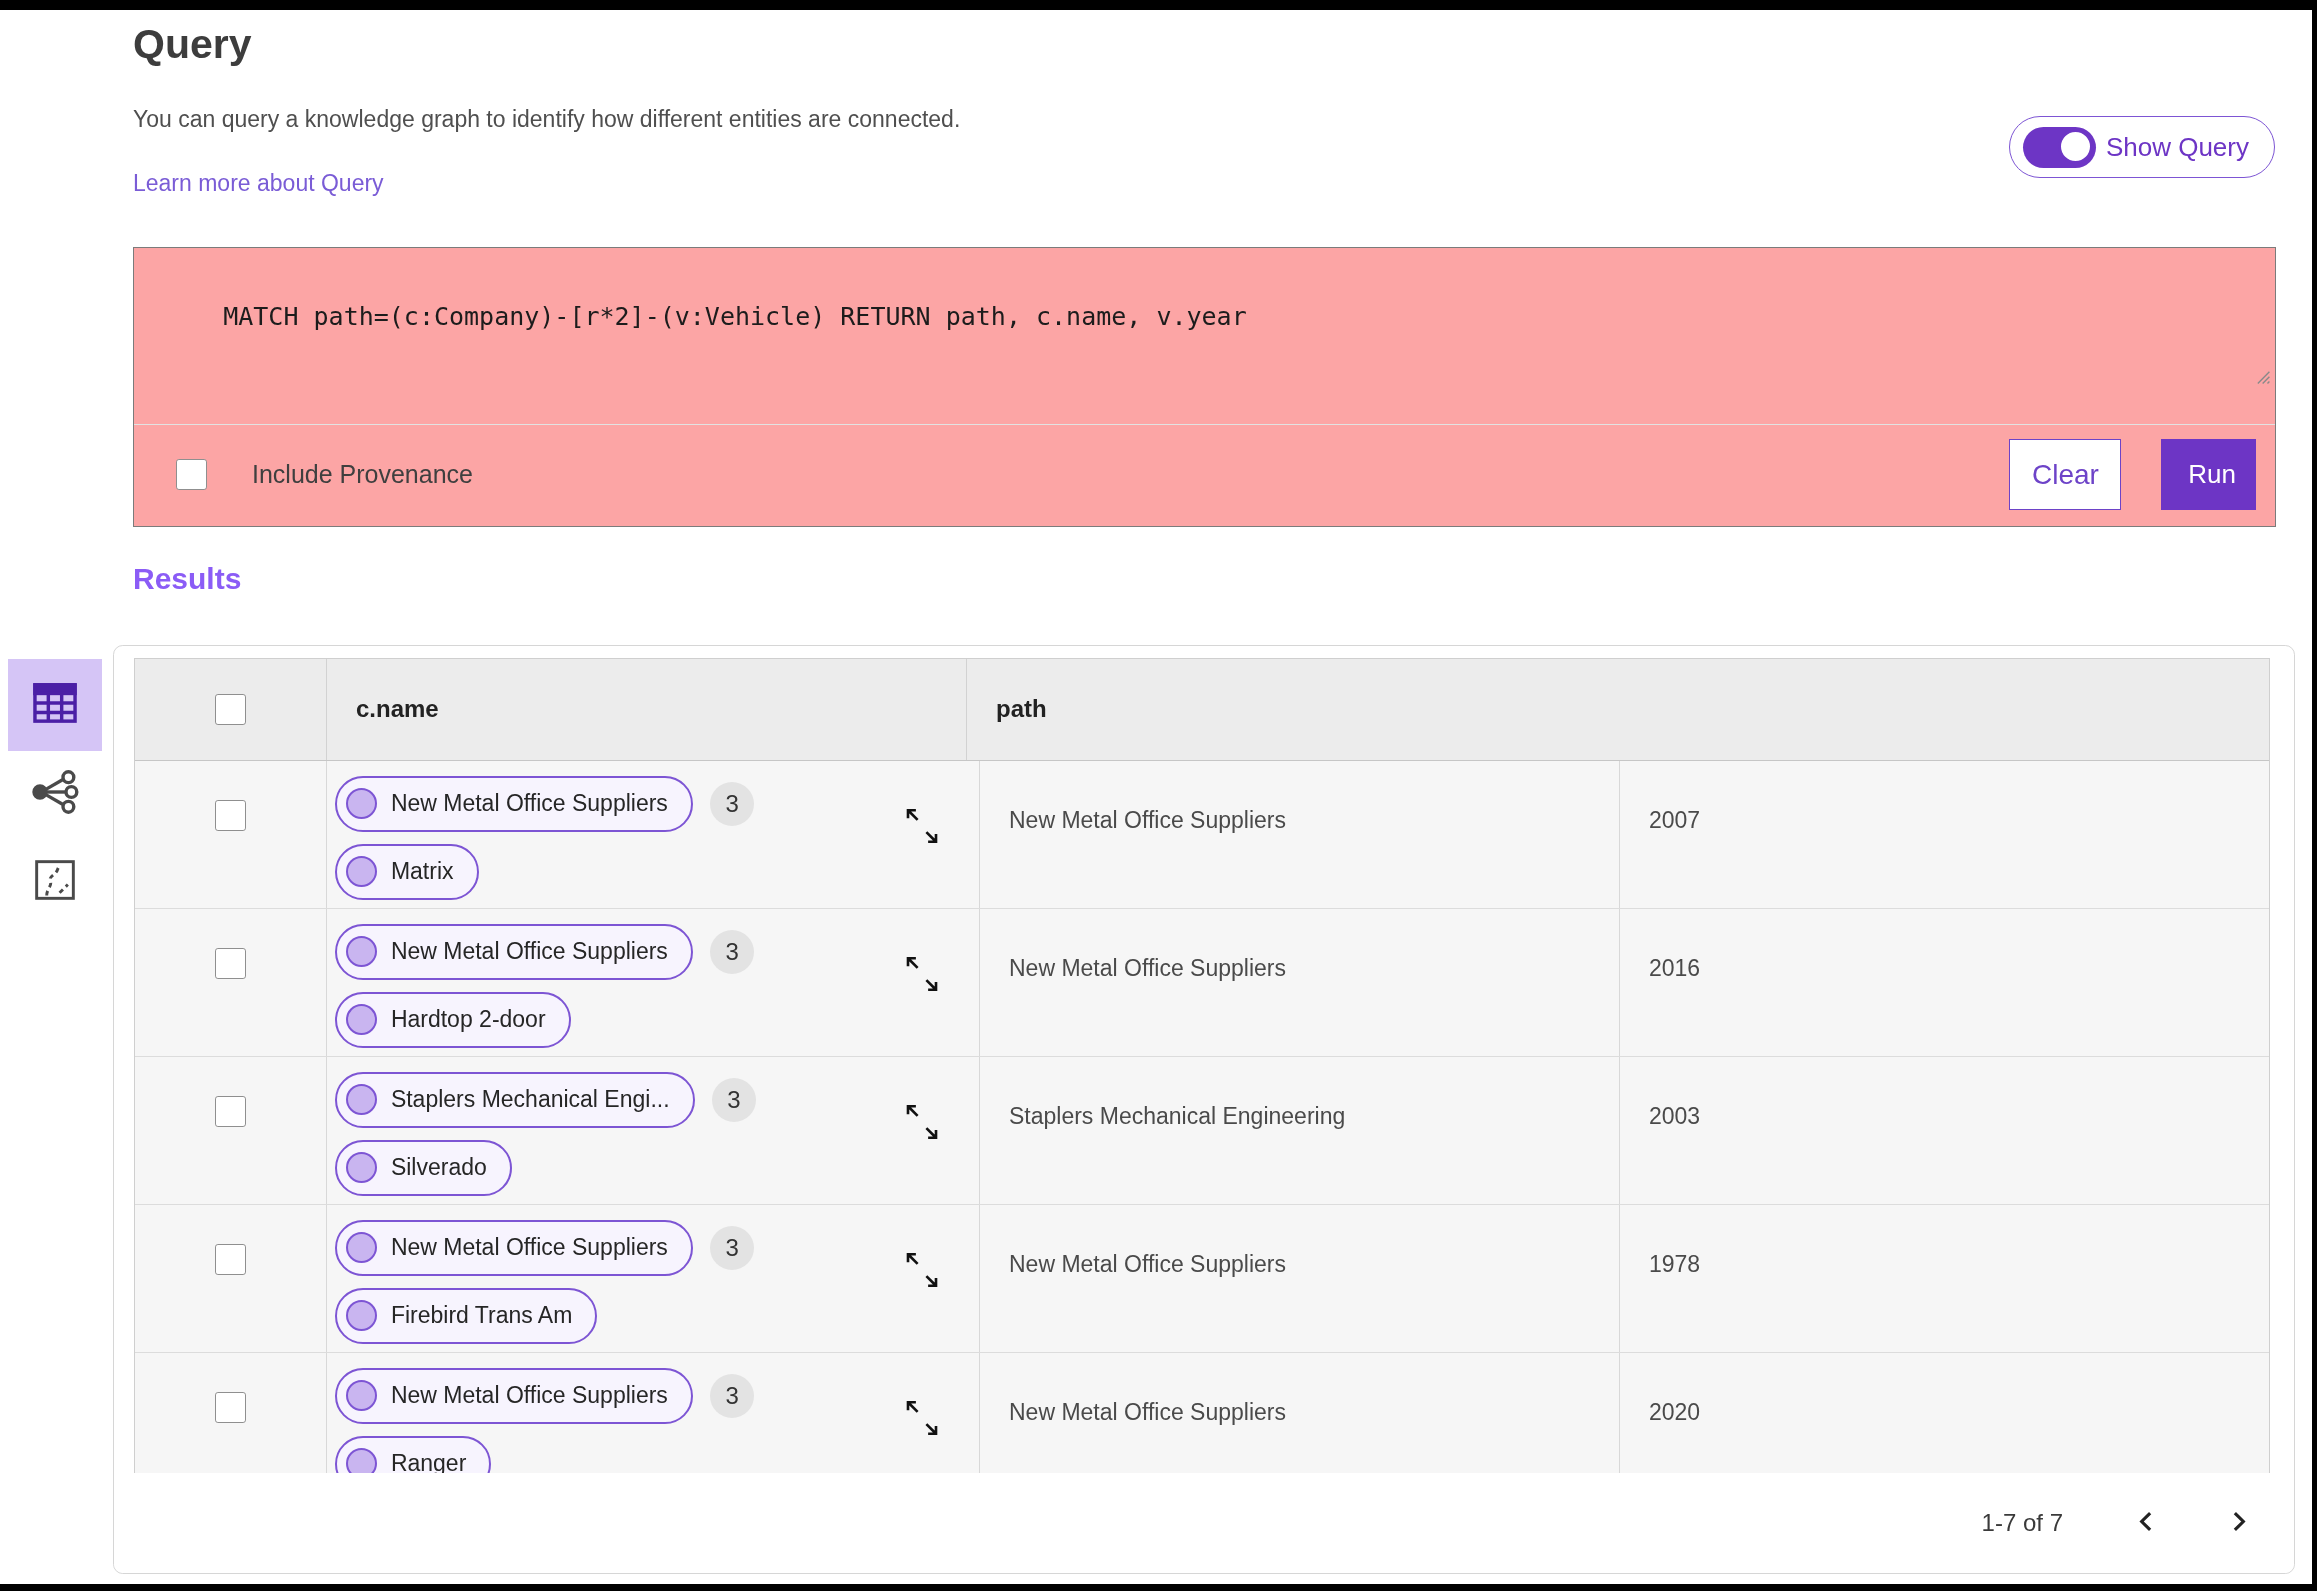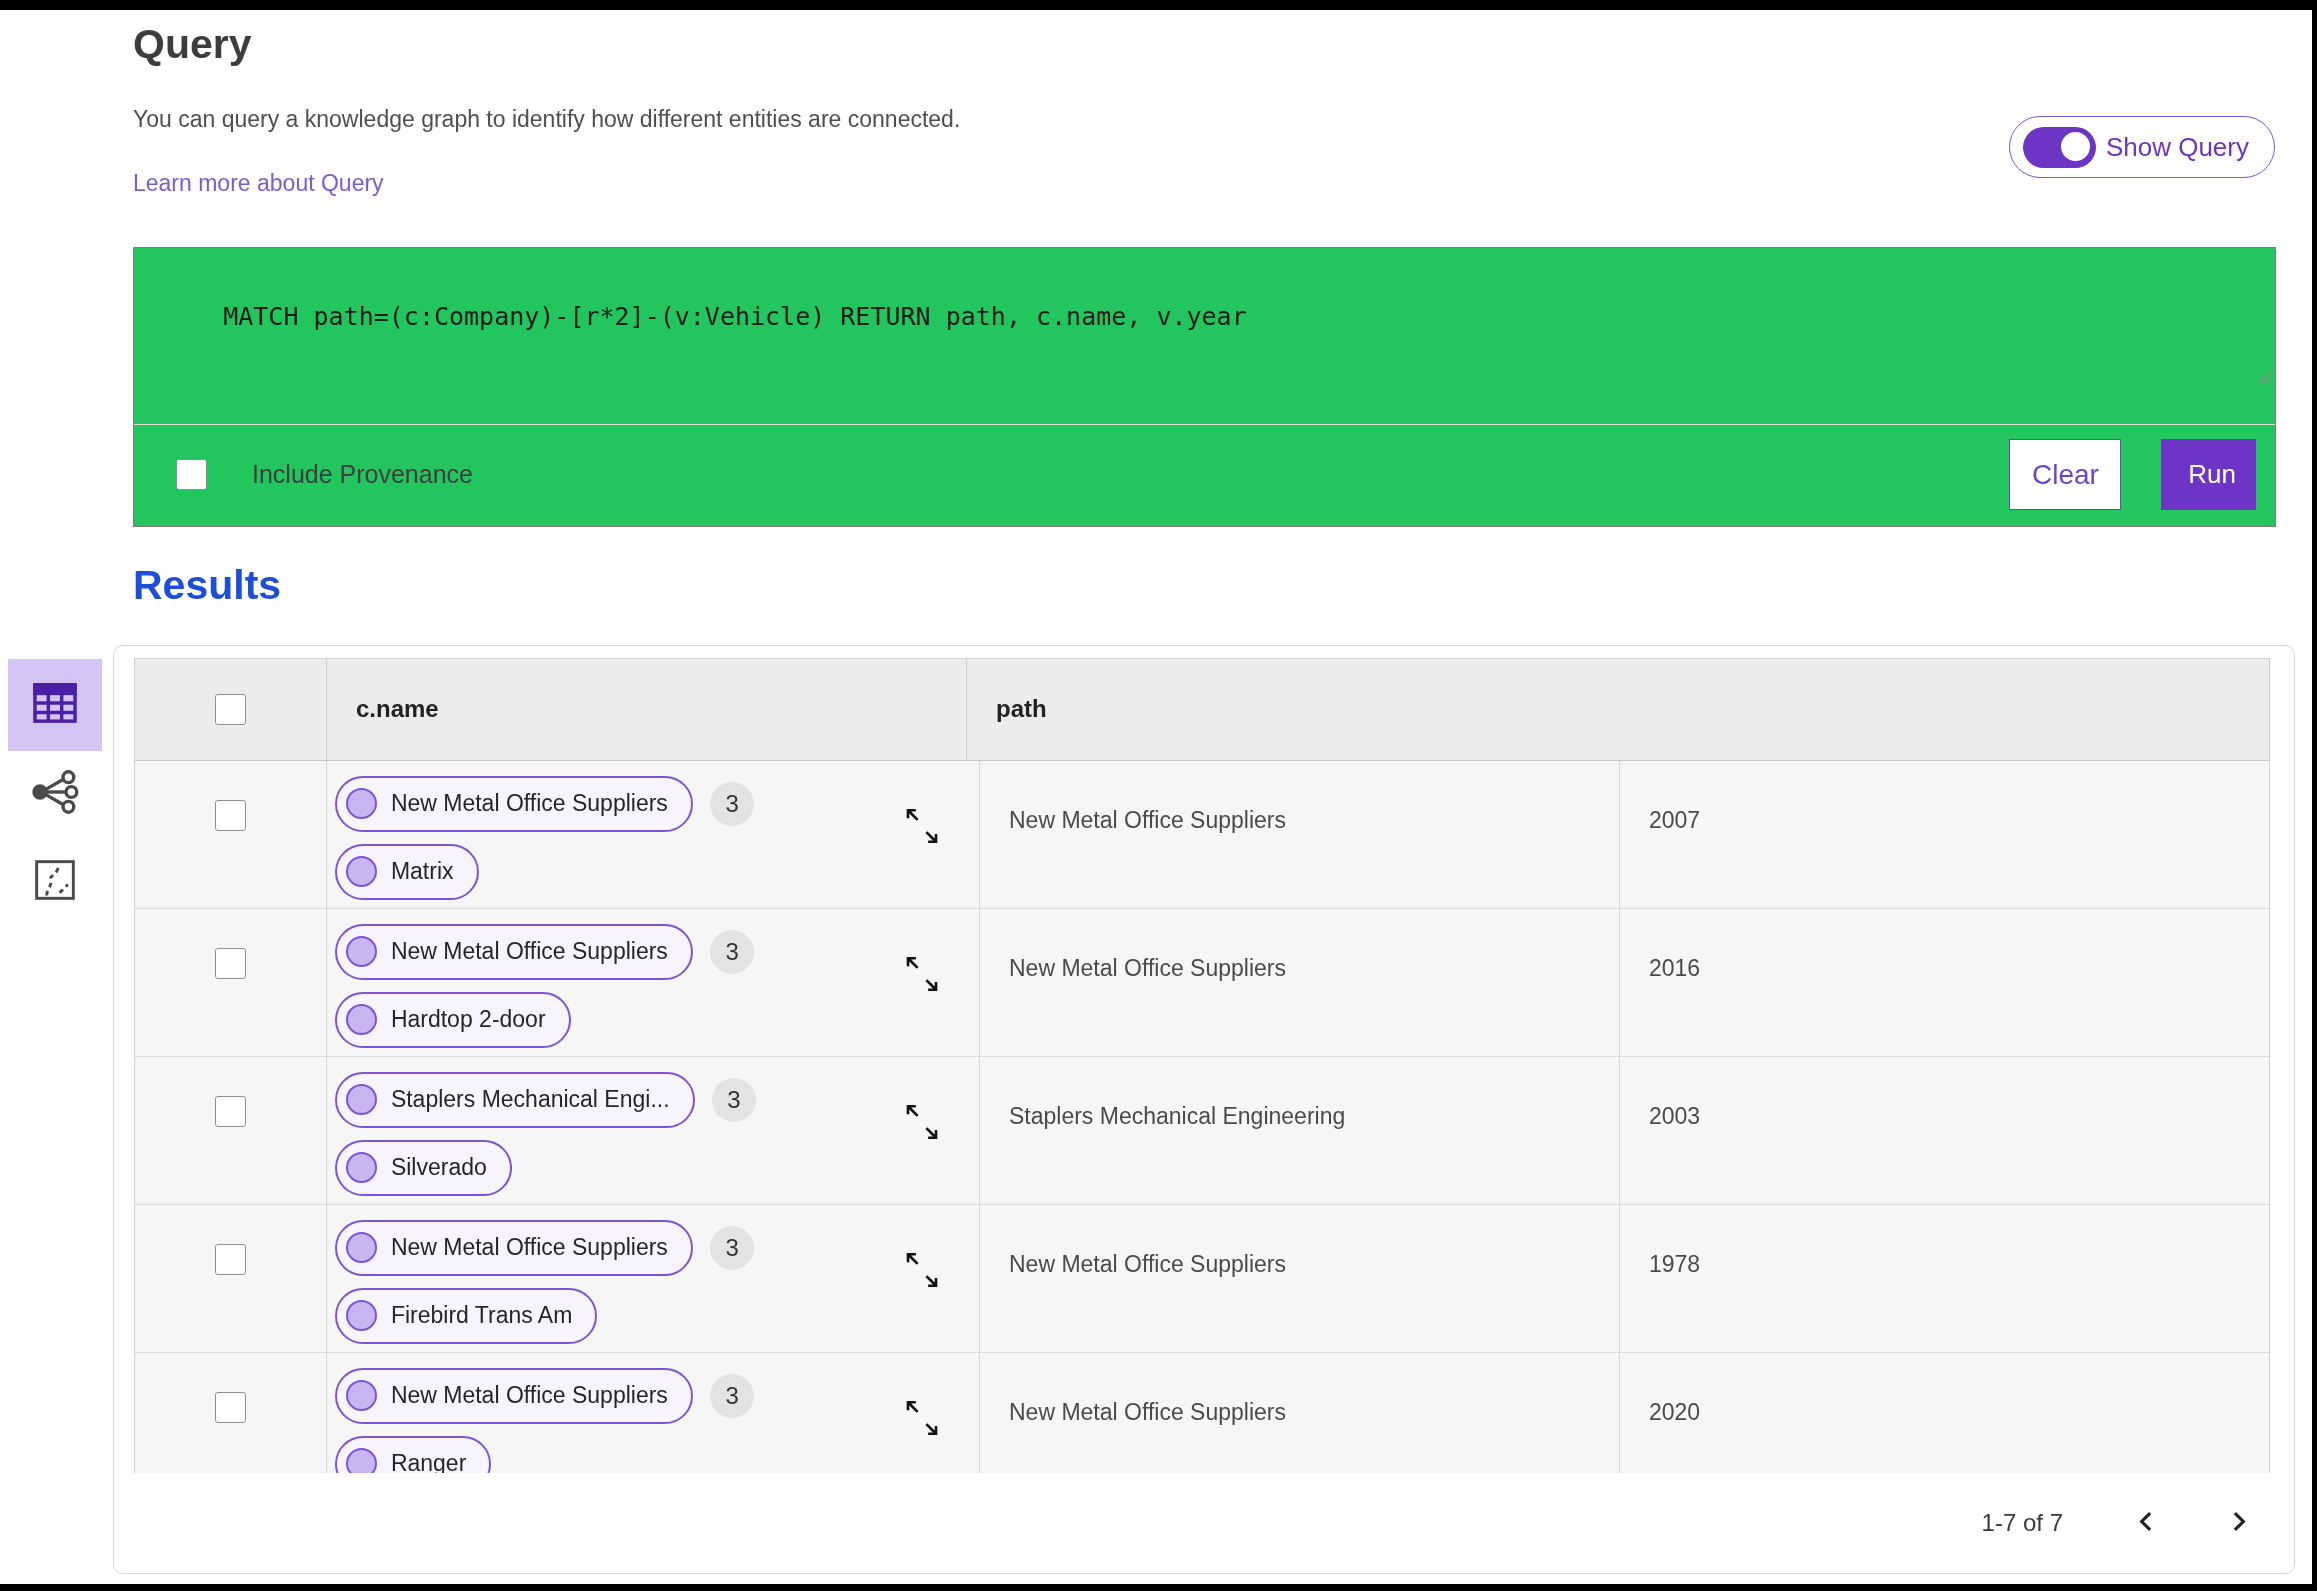--- a/index.html
+++ b/index.html
@@ -23,21 +23,21 @@
     border:1.9px solid #7d55d4; border-radius:33px; background:#fff;
     display:flex; align-items:center; gap:9.7px; padding:0 25px 0 13.5px; cursor:pointer;
   }
   .toggle-track { width:73px; height:41px; background:#6d35c5; border-radius:21px; position:relative; }
   .toggle-knob  { position:absolute; right:2.9px; top:2.9px; width:35px; height:35px;
                   background:#fff; border:3.9px solid #6d35c5; border-radius:50%; }
   .show-query-label { font-size:26px; color:#6d35c5; }
 
   .query-box {
     position:absolute; left:133px; top:247px; width:2143px; height:280px;
-    border:1.9px solid #7b7b7b; background:#22c55e;
+    border:1.9px solid #7b7b7b; background:#fca5a5;
   }
   .query-editor {
     position:relative; height:177px; border-bottom:1px solid #e2e2e2;
     padding:25px 29px; font-family:"DejaVu Sans Mono","Liberation Mono",monospace;
     font-size:25px; color:#1c1c1c; white-space:pre-wrap; cursor:text;
   }
   .resize-handle { position:absolute; right:2.9px; bottom:2.9px; }
   .query-toolbar { display:flex; align-items:center; height:99px; padding:0 19.3px 0 42px;gap:20px; }
   .checkbox {
     width:31px; height:31px; border:1.9px solid #8f8f8f; border-radius:2.9px; background:#fff;
@@ -48,21 +48,21 @@
   .btn-clear {
     width:112px; height:71px; border:1.9px solid #6d43c8; background:#fff; color:#6d43c8;
     font-size:28px; font-family:inherit; cursor:pointer;
   }
   .btn-run {
     width:95px; height:71px; border:none; background:#6d35c5; color:#fff;
     font-size:26px; font-family:inherit; margin-left:19.3px; cursor:pointer;padding-left:8px;
   }
 
   
-  .results-title { position:absolute; left:133px; top:562px; font-size:41px; font-weight:700; color:#1d4ed8; }
+  .results-title { position:absolute; left:133px; top:562px; font-size:30px; font-weight:700; color:#8b5cf6; }
 
   .rail-item { cursor:pointer; }
   .rail-table {
     position:absolute; left:7.7px; top:659px; width:94px; height:92px; background:#d5c5f6;
     display:flex; align-items:center; justify-content:center; color:#4b1fa6;
   }
   .rail-graph { position:absolute; left:30px; top:769px; width:50px; height:50px; color:#4a4a4a;
     display:flex; align-items:center; justify-content:center; }
   .rail-map   { position:absolute; left:30px; top:857px; width:50px; height:50px; color:#4a4a4a;
     display:flex; align-items:center; justify-content:center; }

